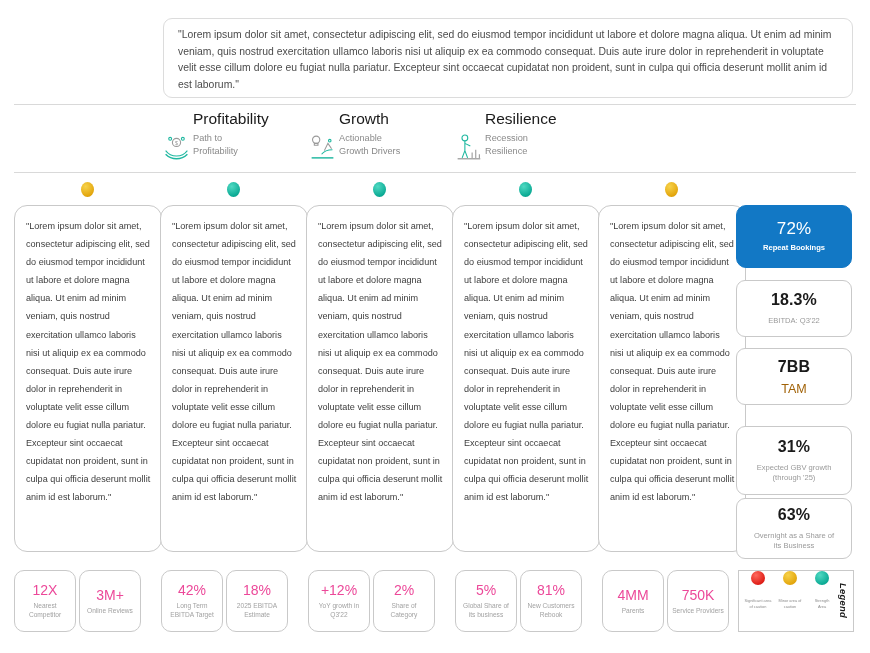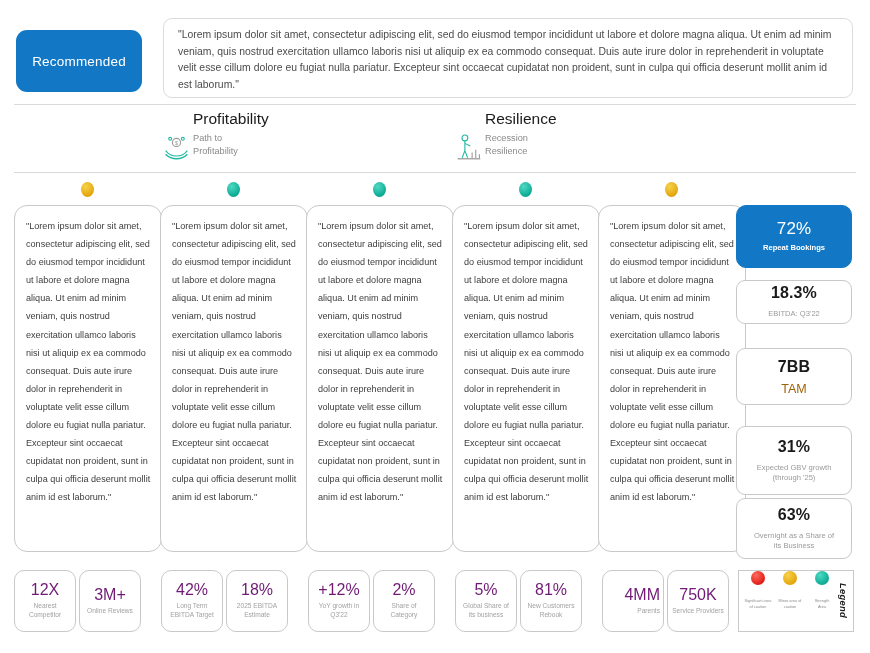--- a/index.html
+++ b/index.html
@@ -95,21 +95,21 @@
   .metric-label.big { font-size: 12.5px; color: #a16207; margin-top: 8px; }
 
   
   .chip {
     position: absolute; top: 570px; width: 62px; height: 62px;
     border: 1px solid #c9c9c9; border-radius: 10px;
     background: #fff;
     display: flex; flex-direction: column; align-items: center; justify-content: center;
     text-align: center; padding: 2px 3px;
   }
-  .chip-value { font-size: 16px; color: #701a75; line-height: 16px; }
+  .chip-value { font-size: 14px; color: #ec4899; line-height: 16px; }
   .chip-label { font-size: 6.6px; color: #a2a2a2; line-height: 8.6px; margin-top: 4px; }
 
   
   .legend-box {
     position: absolute; left: 738px; top: 570px;
     width: 116px; height: 62px;
     border: 1px solid #c9c9c9; background: #fff;
     display: flex; align-items: center;
   }
   .legend-items { display: flex; flex: 1; height: 100%; align-items: center; padding-left: 3px; }
@@ -124,23 +124,20 @@
     font-size: 9.4px; font-weight: bold; font-style: italic; color: #1a1a1a;
     padding-right: 4px; letter-spacing: .3px;
   }
 </style>
 </head>
 <body>
 
 <div class="slide">
 
   <div class="top-row">
-    <div class="recommended-badge">
-      <span>Recommended</span>
-    </div>
     <div class="quote-box">
       <div class="quote-text">"Lorem ipsum dolor sit amet, consectetur adipiscing elit, sed do eiusmod tempor incididunt ut labore et dolore magna aliqua. Ut enim ad minim veniam, quis nostrud exercitation ullamco laboris nisi ut aliquip ex ea commodo consequat. Duis aute irure dolor in reprehenderit in voluptate velit esse cillum dolore eu fugiat nulla pariatur. Excepteur sint occaecat cupidatat non proident, sunt in culpa qui officia deserunt mollit anim id est laborum."</div>
     </div>
   </div>
 
   <div class="divider d1"></div>
   <div class="divider d2"></div>
 
   <div class="cat-strip" id="catStrip">
       <div class="cat" style="left: 160px;">
@@ -148,20 +145,32 @@
         <div class="cat-icon"><svg viewBox="0 0 32 32" width="29" height="30" xmlns="http://www.w3.org/2000/svg">
             <circle cx="16" cy="11" r="4.5" fill="none" stroke="#9a9a9a" stroke-width="1.2"></circle>
             <text x="16" y="14" font-size="6" fill="#9a9a9a" text-anchor="middle">$</text>
        <circle cx="9" cy="7" r="1.6" fill="none" stroke="#1FB8A0" stroke-width="1.2"></circle>
             <circle cx="23" cy="7" r="1.6" fill="none" stroke="#1FB8A0" stroke-width="1.2"></circle>
        <path d="M4 20 C7 24 12 26 16 26 C20 26 25 24 28 20" fill="none" stroke="#1FB8A0" stroke-width="1.2"></path>
        <path d="M4 24 C8 28 12 29 16 29 C20 29 24 28 28 24" stroke="#1FB8A0" stroke-width="1.6" fill="none"></path>
           </svg></div>
         <div class="cat-sub">Path to<br>Profitability</div>
       </div>
+      <div class="cat" style="left: 306px;">
+        <div class="cat-title">Growth</div>
+        <div class="cat-icon"><svg viewBox="0 0 32 32" width="29" height="30" xmlns="http://www.w3.org/2000/svg">
+            <circle cx="9" cy="8" r="4" fill="none" stroke="#9a9a9a" stroke-width="1.2"></circle>
+            <path d="M7 12 h4 v2 h-4z" fill="none" stroke="#9a9a9a" stroke-width="1.2"></path>
+       <path d="M18 20 L22 12 L26 18" fill="none" stroke="#9a9a9a" stroke-width="1.2"></path>
+       <path d="M15 24 C18 20 22 19 27 19" fill="none" stroke="#1FB8A0" stroke-width="1.2"></path>
+       <path d="M4 28 H28" stroke="#1FB8A0" stroke-width="1.6" fill="none"></path>
+       <circle cx="24" cy="9" r="1.4" fill="none" stroke="#1FB8A0" stroke-width="1.2"></circle>
+          </svg></div>
+        <div class="cat-sub">Actionable<br>Growth Drivers</div>
+      </div>
       <div class="cat" style="left: 452px;">
         <div class="cat-title">Resilience</div>
         <div class="cat-icon"><svg viewBox="0 0 32 32" width="29" height="30" xmlns="http://www.w3.org/2000/svg">
             <circle cx="12" cy="6" r="3.2" fill="none" stroke="#1FB8A0" stroke-width="1.2"></circle>
        <path d="M12 9 V20 M12 12 L18 15 M12 20 L9 28 M12 20 L15 28" fill="none" stroke="#1FB8A0" stroke-width="1.2"></path>
        <path d="M20 28 V22 M24 28 V19 M28 28 V24" fill="none" stroke="#9a9a9a" stroke-width="1.2"></path>
        <path d="M4 29 H29" stroke="#9a9a9a" stroke-width="1.4" fill="none"></path>
           </svg></div>
         <div class="cat-sub">Recession<br>Resilience</div>
       </div>
@@ -191,21 +200,21 @@
       <div class="col-card" style="left: 598px;">
         <div class="col-text">"Lorem ipsum dolor sit amet, consectetur adipiscing elit, sed do eiusmod tempor incididunt ut labore et dolore magna aliqua. Ut enim ad minim veniam, quis nostrud exercitation ullamco laboris nisi ut aliquip ex ea commodo consequat. Duis aute irure dolor in reprehenderit in voluptate velit esse cillum dolore eu fugiat nulla pariatur. Excepteur sint occaecat cupidatat non proident, sunt in culpa qui officia deserunt mollit anim id est laborum."</div>
       </div>
     </div>
 
   <div id="metricCards">
       <div class="metric-card primary" style="top: 205px; height: 63px;">
         <div class="metric-value">72%</div>
         <div class="metric-label">Repeat Bookings</div>
       </div>
-      <div class="metric-card" style="top: 280px; height: 44px;">
+      <div class="metric-card" style="top: 280px; height: 57px;">
         <div class="metric-value">18.3%</div>
         <div class="metric-label">EBITDA: Q3'22</div>
       </div>
       <div class="metric-card" style="top: 348px; height: 57px;">
         <div class="metric-value">7BB</div>
         <div class="metric-label big">TAM</div>
       </div>
       <div class="metric-card" style="top: 426px; height: 69px;">
         <div class="metric-value">31%</div>
         <div class="metric-label">Expected GBV growth<br>(through '25)</div>
@@ -242,21 +251,21 @@
         <div class="chip-label">Share of<br>Category</div>
       </div>
       <div class="chip" style="left: 455px;">
         <div class="chip-value">5%</div>
         <div class="chip-label">Global Share of<br>its business</div>
       </div>
       <div class="chip" style="left: 520px;">
         <div class="chip-value">81%</div>
         <div class="chip-label">New Customers<br>Rebook</div>
       </div>
-      <div class="chip" style="left: 602px; align-items: flex-end;">
+      <div class="chip" style="left: 602px;">
         <div class="chip-value">4MM</div>
         <div class="chip-label">Parents</div>
       </div>
       <div class="chip" style="left: 667px;">
         <div class="chip-value">750K</div>
         <div class="chip-label">Service Providers</div>
       </div>
     </div>
 
   <div class="legend-box">

